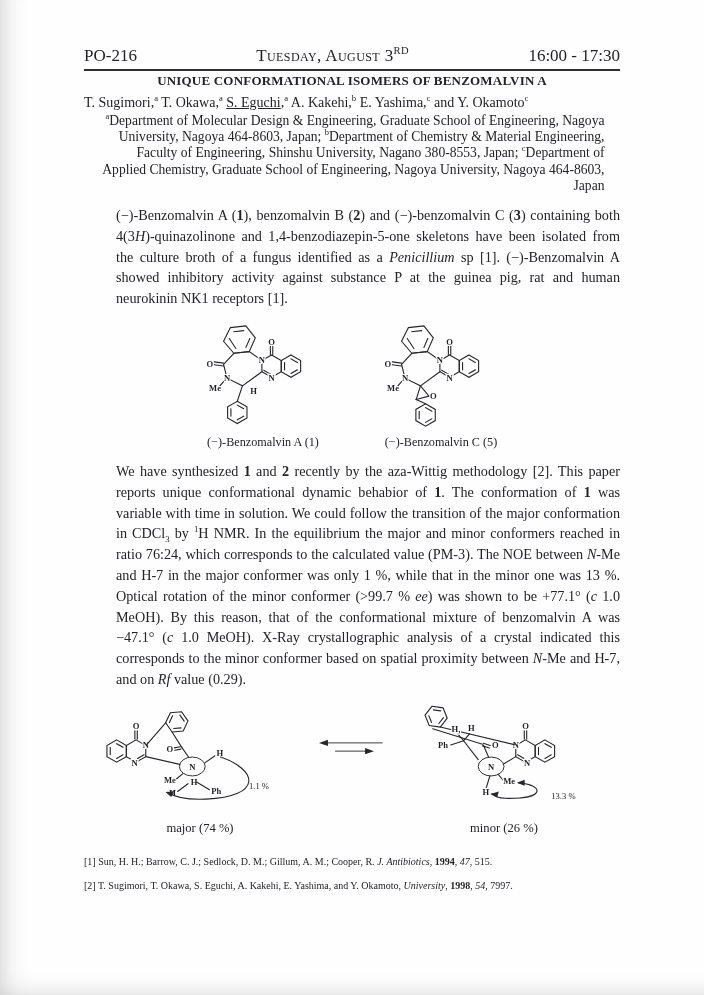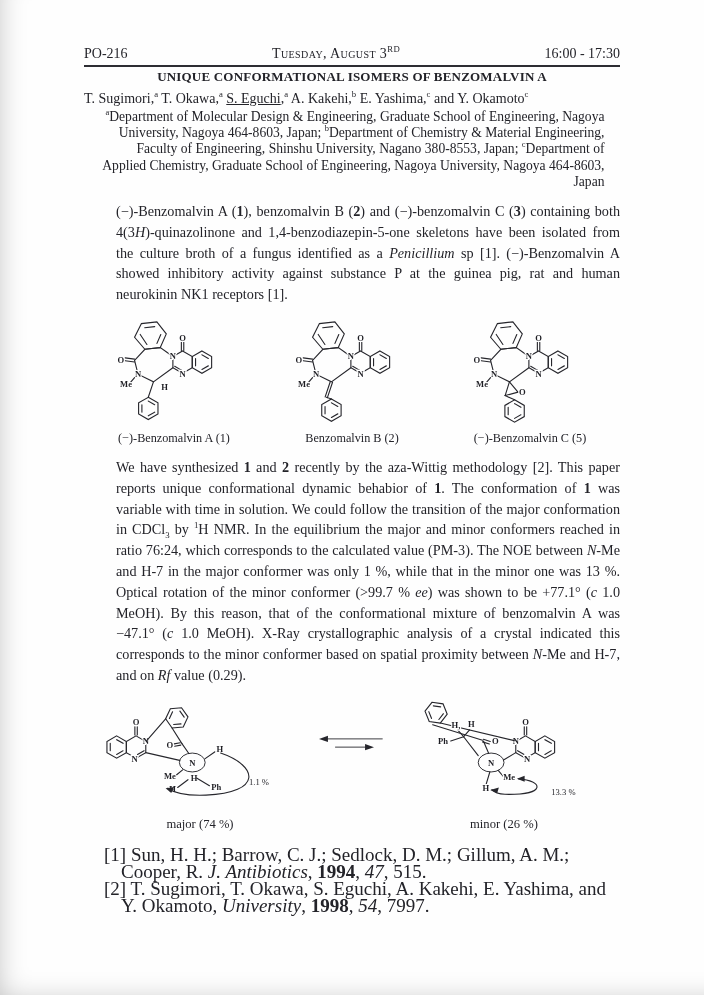--- a/index.html
+++ b/index.html
@@ -4,40 +4,40 @@
 <style>
   html,body { margin:0; padding:0; }
   body { width:704px; height:995px; background:#f4f4f2; font-family:"Liberation Serif", serif; }
   .page {
     position:relative; width:704px; height:995px; background:#fefefe; color:#232329; overflow:hidden;
     box-shadow: inset 16px -12px 30px -20px rgba(0,0,0,0.28);
   }
   .content { padding:46px 84px 0 84px; }
 
   .hdr { display:flex; justify-content:space-between; align-items:baseline;
-         border-bottom:2px solid #2d2d33; padding-bottom:3px; font-size:14px;gap:23px; }
+         border-bottom:2px solid #2d2d33; padding-bottom:3px; font-size:17px;gap:23px; }
   .hdr-center { font-variant:small-caps; letter-spacing:0.4px; }
   sup { font-size:62%; line-height:0; }
   sub { font-size:62%; line-height:0; }
 
   .title { text-align:center; font-weight:bold; font-size:13px; margin-top:2px; letter-spacing:0.2px; }
   .authors { font-size:14px; margin-top:6px; }
   .affil { text-align:right; font-size:13.6px; line-height:16.2px; margin:2px auto 0 auto; max-width:505px; }
 
   .para { font-size:14.2px; line-height:20.8px; text-align:justify; margin-top:11px;margin-left:32px; }
 
   .fig1 { display:flex; justify-content:center; align-items:flex-start; gap:6px; margin-top:4px; }
   .struct { text-align:center; }
   .cap { font-weight:normal; font-size:12.2px; margin-top:-2px; white-space:nowrap; }
 
   .fig2 { display:flex; justify-content:space-between; align-items:flex-start; margin-top:6px; }
   .fig2 .cap { font-size:12.6px; margin-top:-8px; }
   .eq-arrows { margin-top:40px; }
 
-  .refs { margin-top:14px; font-size:19px; line-height:17px;margin-left:20px; }
+  .refs { margin-top:14px; font-size:10px; line-height:24px; }
   .ref { padding-left:17px; text-indent:-17px; }
 
   svg { overflow:visible; }
   .bond { stroke:#26262c; stroke-width:1.3; fill:none; stroke-linecap:round; }
   text.atom { font-family:"Liberation Serif",serif; font-size:10px; font-weight:600; fill:#1e1e24;
               paint-order:stroke; stroke:#ffffff; stroke-width:2.6px; text-anchor:middle; }
   text.pct { font-family:"Liberation Serif",serif; font-size:10px; fill:#1e1e24; }
   .circ { stroke:#26262c; stroke-width:1.1; fill:none; }
   .ah { fill:#26262c; stroke:none; }
 </style>
@@ -96,30 +96,20 @@
       <div class="struct">
         <svg viewBox="0 0 200 140" width="172" height="120">
           <use href="#qcore"></use>
           <text class="atom" x="89" y="94">H</text>
           <line class="bond" x1="76" y1="85" x2="70" y2="103"></line>
           <use href="#benz" transform="translate(70,116)"></use>
         </svg>
         <div class="cap">(−)-Benzomalvin A (1)</div>
       </div>
 
-      <div class="struct">
-        <svg viewBox="0 0 200 140" width="172" height="120">
-          <use href="#qcore"></use>
-          <line class="bond" x1="74.7" y1="84.6" x2="68.7" y2="102.6"></line>
-          <line class="bond" x1="77.3" y1="85.4" x2="71.3" y2="103.4"></line>
-          <line class="bond" x1="70" y1="103" x2="76" y2="105"></line>
-          <use href="#benz" transform="translate(76,118)"></use>
-        </svg>
-        <div class="cap">Benzomalvin B (2)</div>
-      </div>
 
       <div class="struct">
         <svg viewBox="0 0 200 140" width="172" height="120">
           <use href="#qcore"></use>
           <line class="bond" x1="76" y1="85" x2="71" y2="101"></line>
           <line class="bond" x1="76" y1="85" x2="86" y2="97"></line>
           <line class="bond" x1="71" y1="101" x2="86" y2="97"></line>
           <text class="atom" x="91" y="100">O</text>
           <line class="bond" x1="71" y1="101" x2="82" y2="106"></line>
           <use href="#benz" transform="translate(82,119)"></use>

